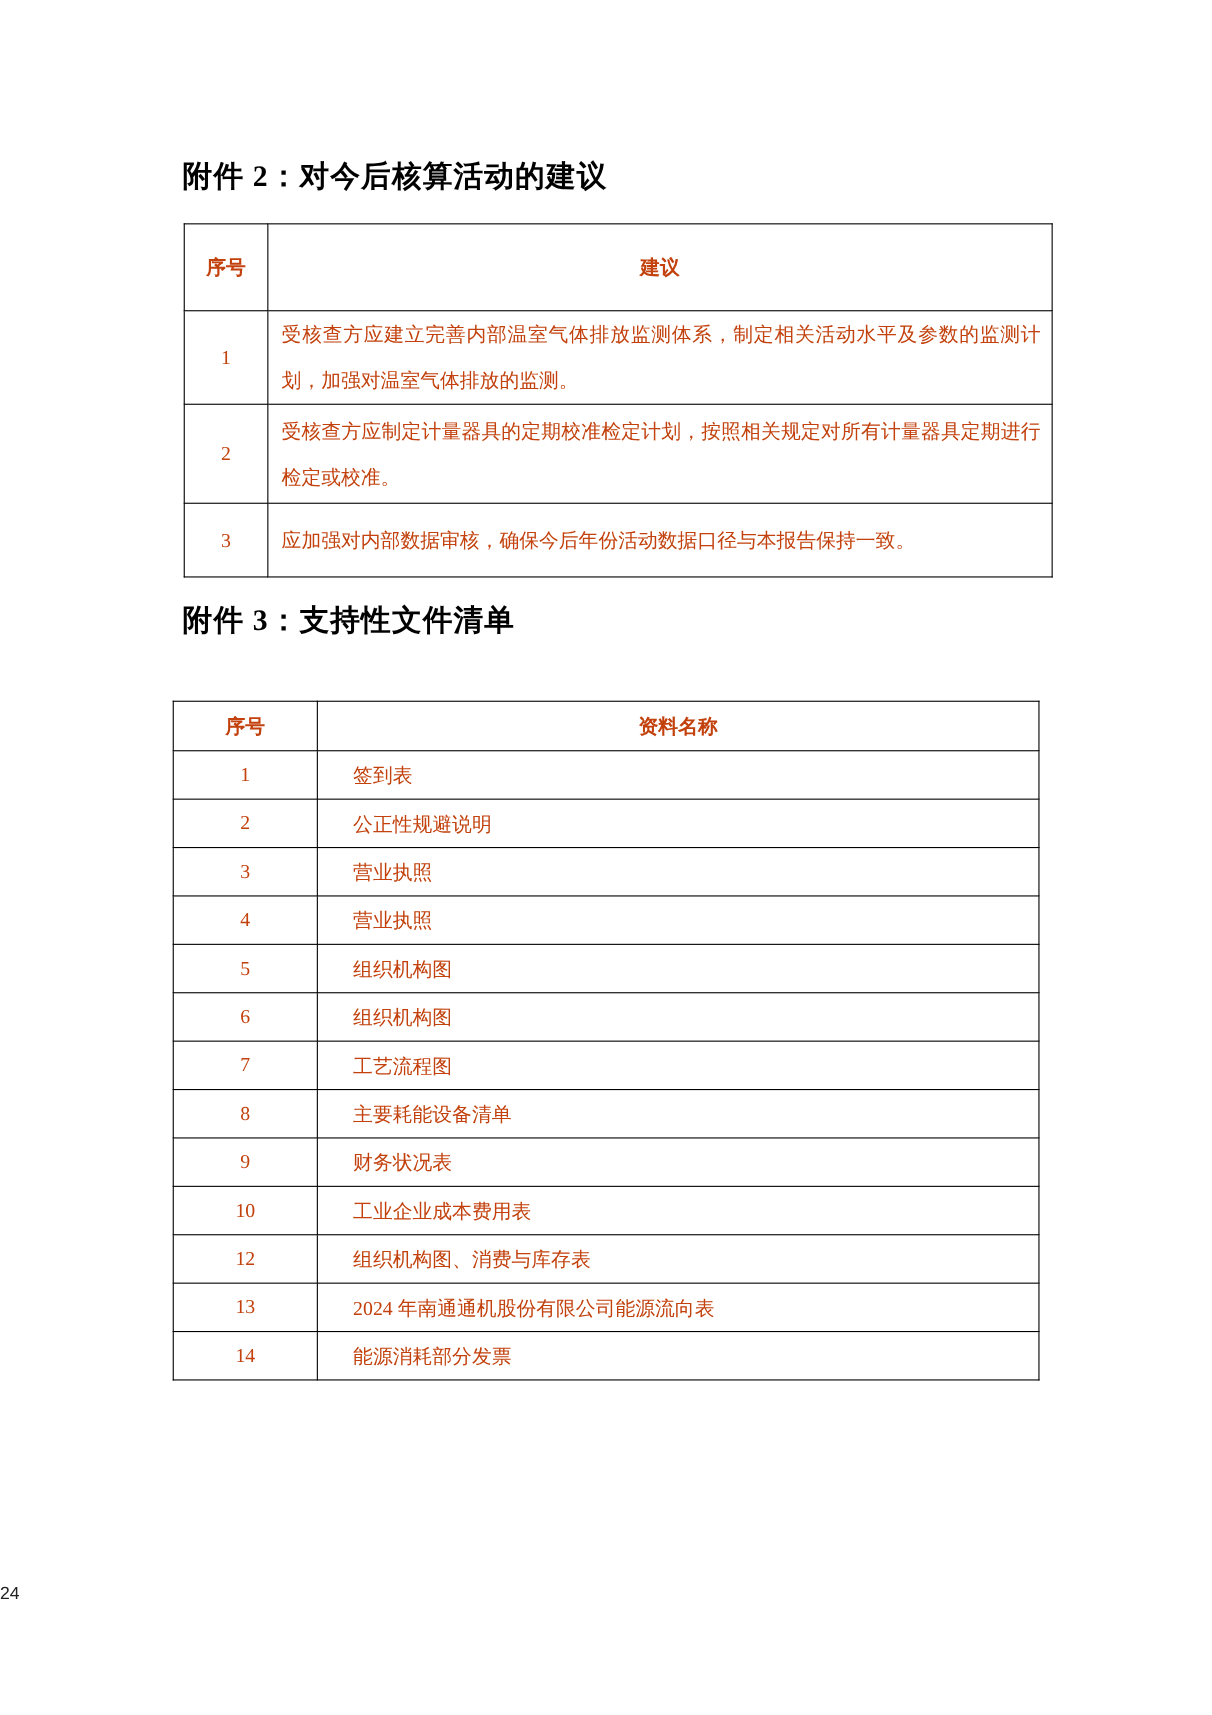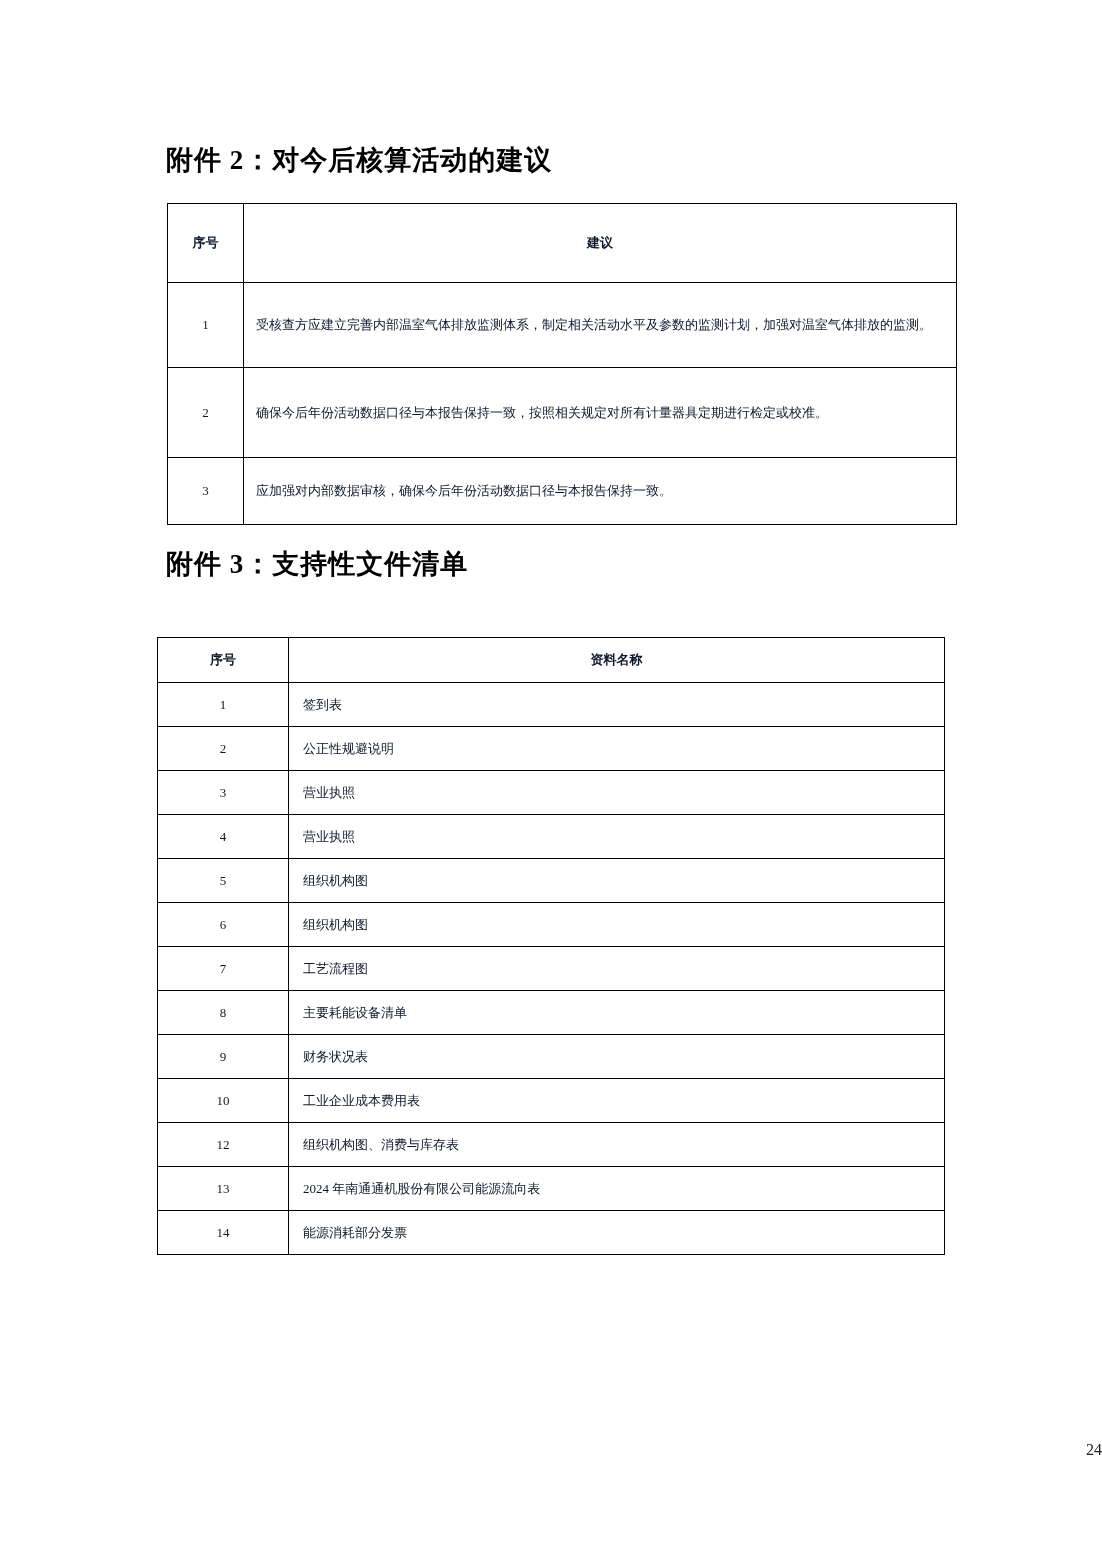--- a/index.html
+++ b/index.html
@@ -26,23 +26,23 @@
   .title-attach3 { top: 546px; }
 
   table {
     border-collapse: collapse;
     table-layout: fixed;
     position: absolute;
     background: #ffffff;
   }
   td, th {
     border: 1.5px solid #000000;
-    font-size: 13px;
+    font-size: 18px;
     font-weight: normal;
-    color: #0f172a;
+    color: #c2410c;
     vertical-align: middle;
   }
 
   
   .table-suggestions { left: 167px; top: 203px; width: 790px; }
   .table-suggestions col.c-no { width: 76px; }
   .table-suggestions .hdr-row { height: 79px; }
   .table-suggestions th { font-weight: bold; text-align: center; }
   .table-suggestions td.no-cell { text-align: center; }
   .table-suggestions td.text-cell {
@@ -55,29 +55,29 @@
   .table-suggestions .row-2 { height: 90px; }
   .table-suggestions .row-3 { height: 67px; }
 
   
   .table-docs { left: 157px; top: 637px; width: 788px; }
   .table-docs col.c-no { width: 131px; }
   .table-docs .hdr-row { height: 45px; }
   .table-docs th { font-weight: bold; text-align: center; }
   .table-docs tr { height: 44px; }
   .table-docs td.no-cell { text-align: center; }
-  .table-docs td.name-cell { padding-left: 14px; text-align: left; }
+  .table-docs td.name-cell { padding-left: 32px; text-align: left; }
 
   .page-number {
     position: absolute;
     top: 1441px;
     left: 0;
     width: 100%;
-    text-align: right;
-    font-family: Liberation Serif, serif;
+    text-align: left;
+    font-family: Liberation Sans, sans-serif;
     font-size: 16px;
     color: #222222;
   }
 </style>
 </head>
 <body>
 
 <div class="page">
 
   <div class="doc-title title-attach2">附件 2：对今后核算活动的建议</div>
@@ -91,21 +91,21 @@
         <tr class="hdr-row">
       <th>序号</th>
       <th>建议</th>
     </tr>
     <tr class="row-1">
       <td class="no-cell">1</td>
       <td class="text-cell">受核查方应建立完善内部温室气体排放监测体系，制定相关活动水平及参数的监测计划，加强对温室气体排放的监测。</td>
     </tr>
     <tr class="row-2">
       <td class="no-cell">2</td>
-      <td class="text-cell">确保今后年份活动数据口径与本报告保持一致，按照相关规定对所有计量器具定期进行检定或校准。</td>
+      <td class="text-cell">受核查方应制定计量器具的定期校准检定计划，按照相关规定对所有计量器具定期进行检定或校准。</td>
     </tr>
     <tr class="row-3">
       <td class="no-cell">3</td>
       <td class="text-cell">应加强对内部数据审核，确保今后年份活动数据口径与本报告保持一致。</td>
     </tr>
   </tbody>
     </table>
 
   <div class="doc-title title-attach3">附件 3：支持性文件清单</div>
 

